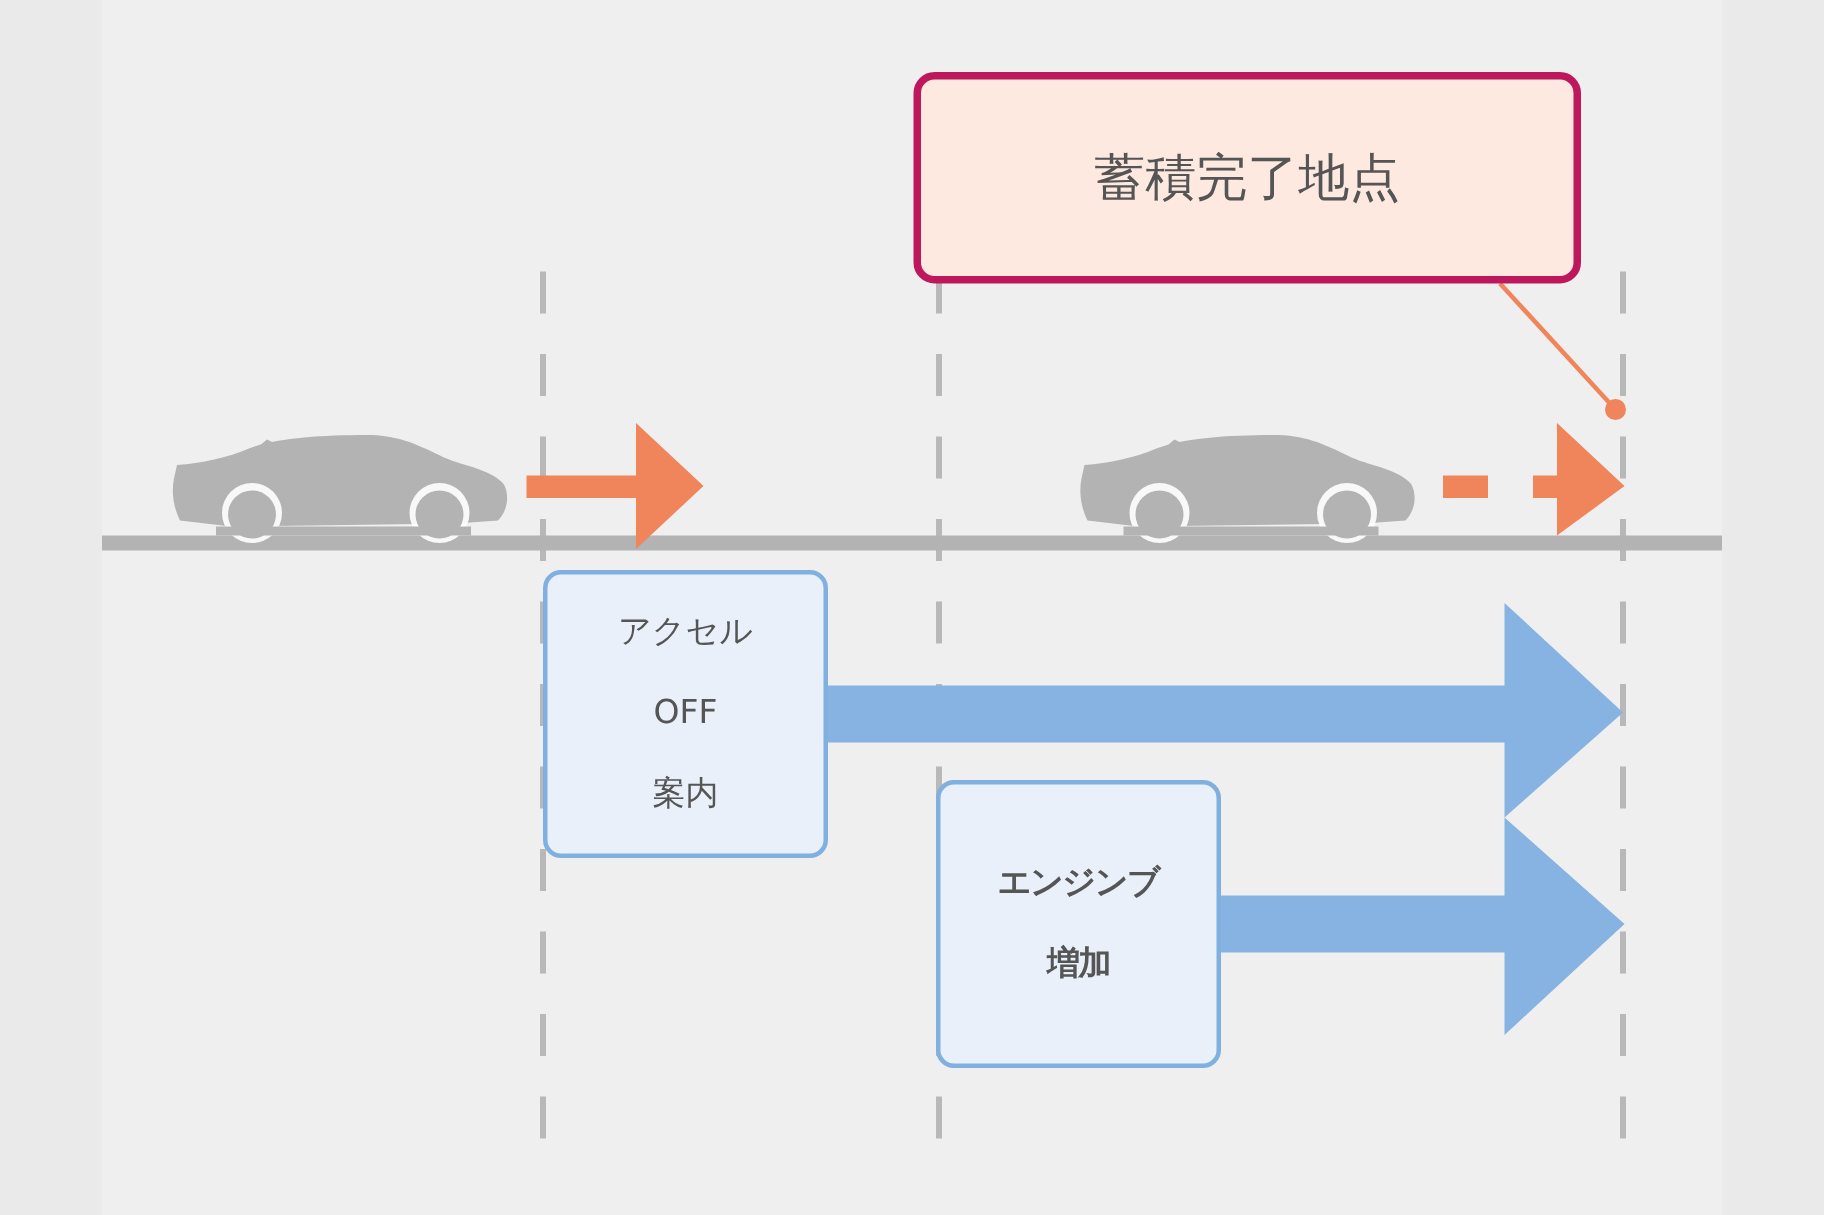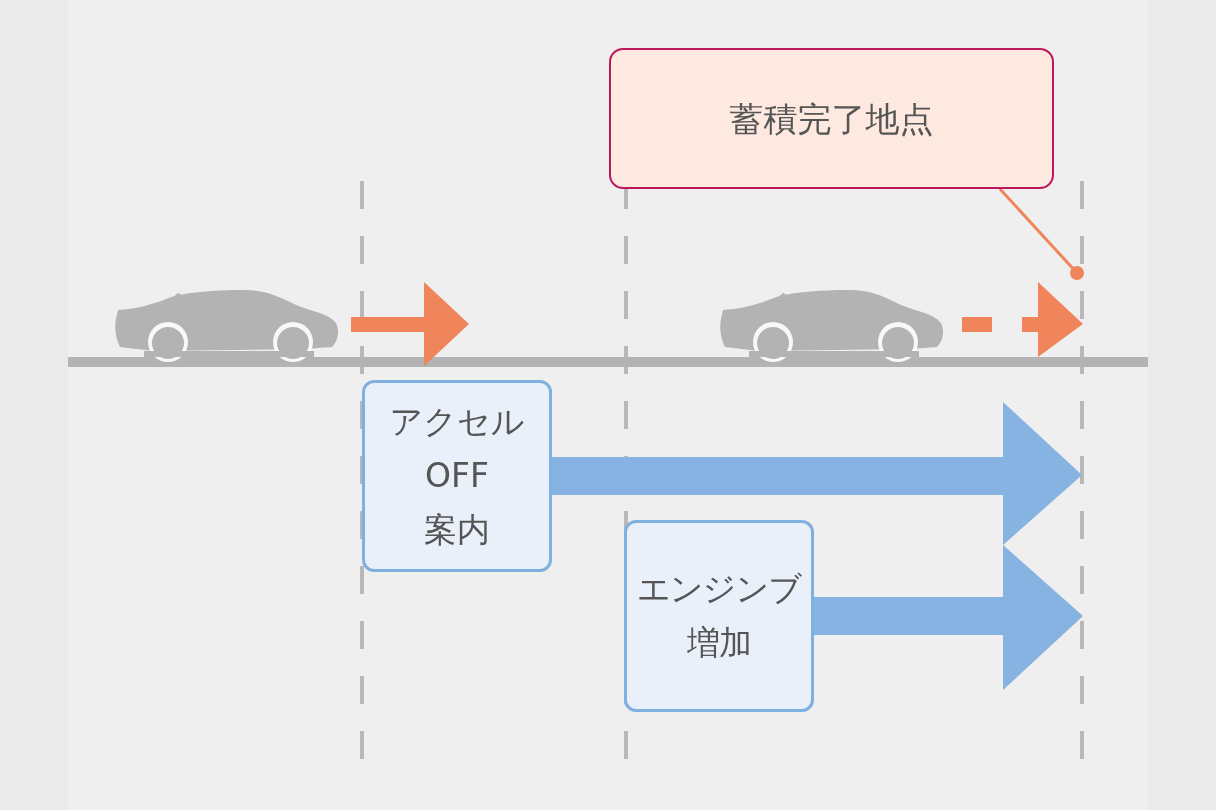--- a/index.html
+++ b/index.html
@@ -3,25 +3,25 @@
 <meta charset="utf-8">
 <style>
   html, body { margin: 0; padding: 0; }
   body { width: 1216px; height: 810px; background: #eaeaea; position: relative; overflow: hidden;
          font-family: "DejaVu Sans", sans-serif; }
   #panel { position: absolute; left: 68px; top: 0; width: 1080px; height: 810px; background: #efefef; }
   svg#diagram { position: absolute; left: 0; top: 0; width: 1216px; height: 810px; }
   .box { position: absolute; box-sizing: border-box; display: flex; flex-direction: column;
          align-items: center; justify-content: center; color: #555555; text-align: center; }
   .callout { left: 609px; top: 48px; width: 445px; height: 141px; background: #fde9df;
-             border: 2px solid #be185d; border-radius: 14px; font-size: 34px; line-height: 52px; }
-  .step { background: #e9f0fa; border: 3px solid #7fb0e0; border-radius: 12px; font-size: 33px; line-height: 54px; }
+             border: 5px solid #be185d; border-radius: 14px; font-size: 34px; line-height: 52px; }
+  .step { background: #e9f0fa; border: 3px solid #7fb0e0; border-radius: 12px; font-size: 22px; line-height: 54px; }
   .step1 { left: 362px; top: 380px; width: 190px; height: 192px; }
   .step2 { left: 624px; top: 520px; width: 190px; height: 192px; }
-  .step2 span { letter-spacing: -1px; }
+  .step2 span { letter-spacing: -1px; font-weight: bold; }
 </style>
 </head>
 <body>
 
 <div id="panel"></div>
 
 <svg id="diagram" viewBox="0 0 1216 810">
 
   <g stroke="#b8b8b8" stroke-width="4" stroke-dasharray="28 27">
     <line x1="362" y1="181" x2="362" y2="760"></line>

